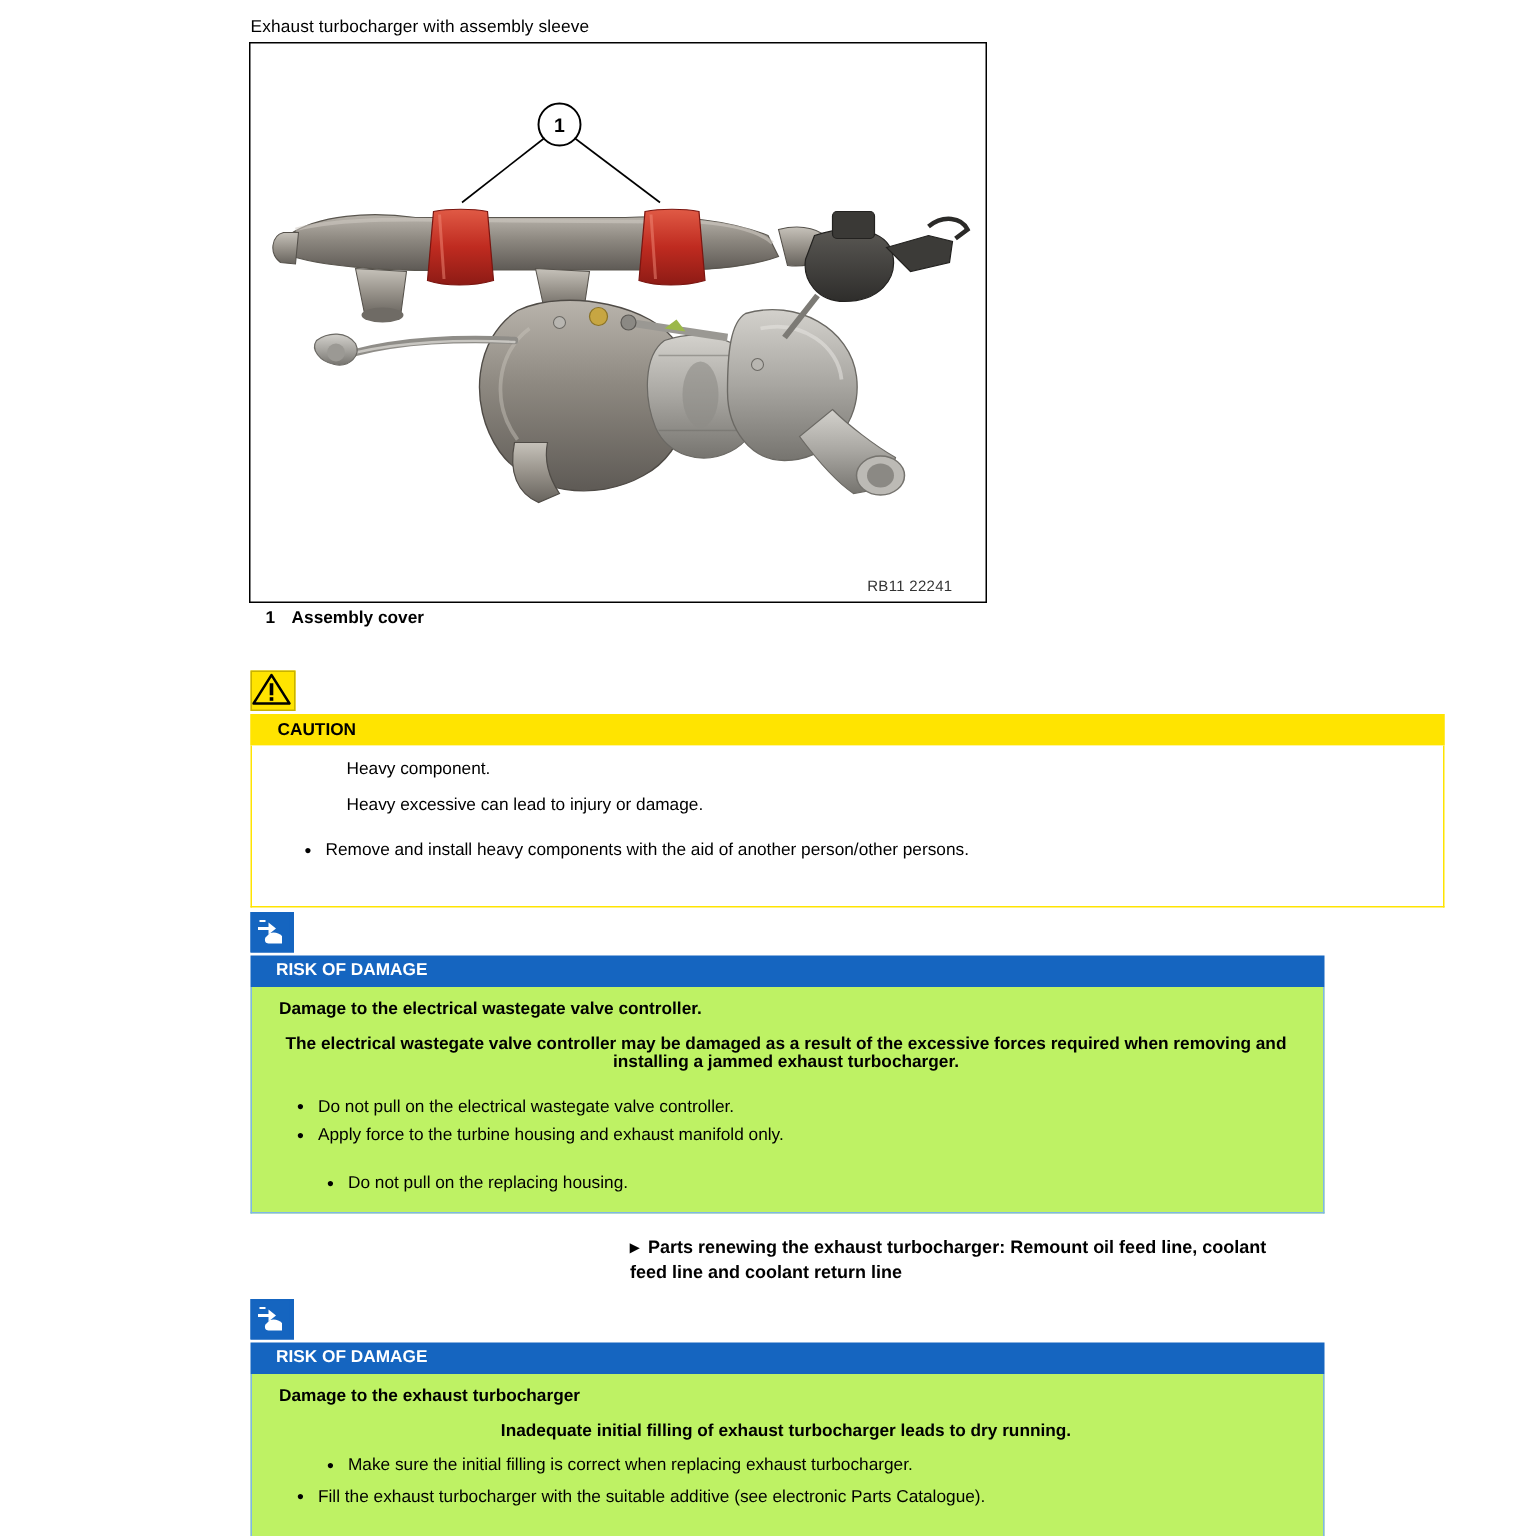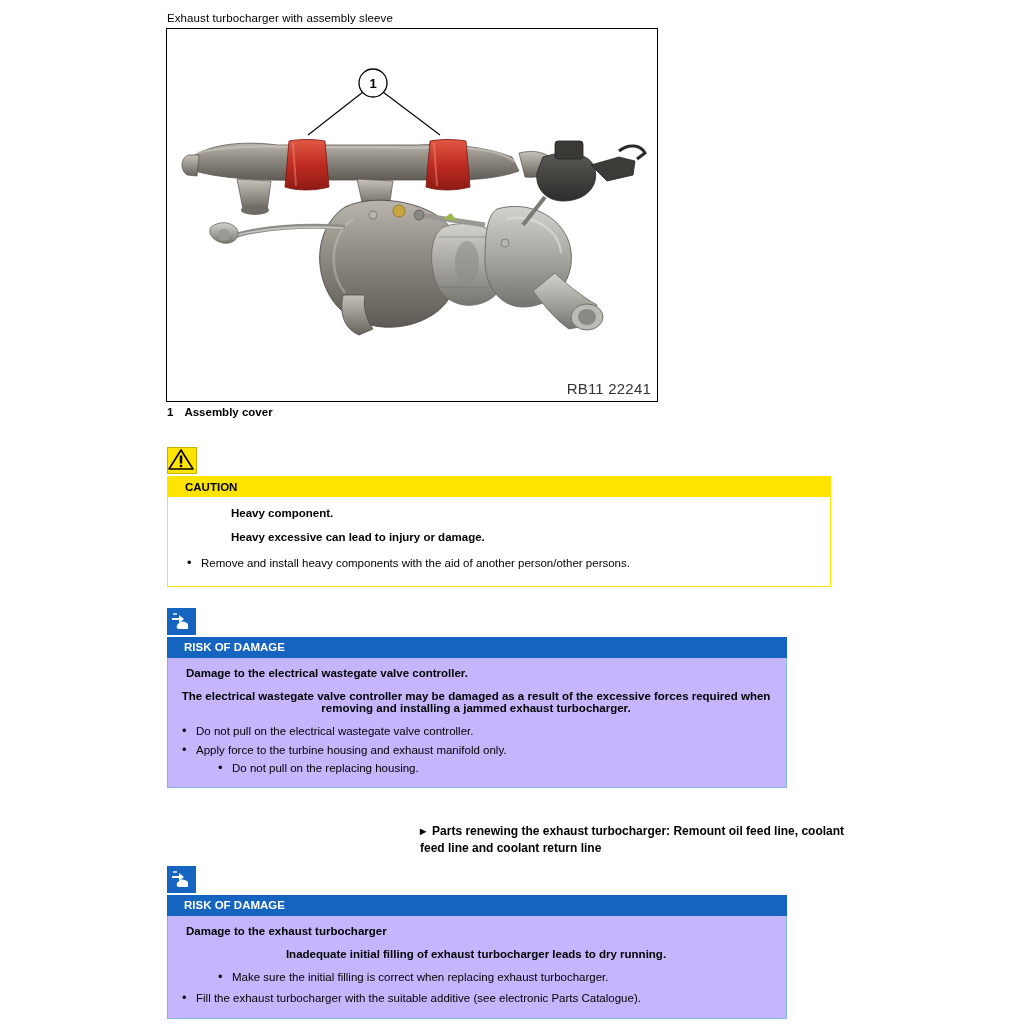--- a/index.html
+++ b/index.html
@@ -35,29 +35,29 @@
     left: 166px;
     top: 28px;
     width: 490px;
     height: 372px;
     border: 1px solid #000000;
     background: #ffffff;
     overflow: hidden;
   }
   .fig-code {
     position: absolute;
-    right: 6px;
+    right: 22px;
     bottom: 4px;
-    font-size: 15px;
+    font-size: 10px;
     color: #333;
     letter-spacing: 0.2px;
   }
   .legend {
     position: absolute;
-    left: 167px;
+    left: 177px;
     top: 406px;
     font-size: 11.5px;
     font-weight: bold;
   }
   .legend .num { margin-right: 11px; }
 
   
   .fig-svg { position: absolute; left: 0; top: 0; }
 
   
@@ -67,79 +67,79 @@
     height: 25px;
     background: #ffe400;
     border: 1px solid #c8b200;
   }
   .warn-icon svg { display: block; }
 
   .caution-wrap {
     position: absolute;
     left: 167px;
     top: 476px;
-    width: 664px;
+    width: 796px;
   }
   .caution-header {
     background: #ffe400;
     border: 1px solid #ffe400;
     height: 21px;
     line-height: 21px;
     padding-left: 17px;
     font-size: 11.5px;
     font-weight: bold;
     box-sizing: border-box;
   }
   .caution-body {
     border: 1px solid #ffe400;
     border-top: none;
     background: #ffffff;
     padding: 10px 14px 12px 17px;
     box-sizing: border-box;
     font-size: 11.5px;
   }
-  .caution-body p { margin: 0 0 12px 0; font-weight: bold; padding-left: 46px; }
+  .caution-body p { margin: 0 0 12px 0; font-weight: normal; padding-left: 46px; }
 
   
   ul.b {
     list-style: none;
-    margin: 0;
+    margin: 16px;
     padding: 0;
   }
   ul.b > li {
     position: relative;
     padding-left: 16px;
     margin: 0 0 2px 0;
     font-size: 11.5px;
     line-height: 1.45;
   }
   ul.b > li:before {
     content: "•";
     position: absolute;
     left: 2px;
     top: -1px;
     font-size: 13px;
   }
 
   
-  .rod-wrap { position: absolute; width: 620px; }
+  .rod-wrap { position: absolute; width: 716px; }
   .rod-header {
     background: #1565c0;
     color: #ffffff;
     height: 21px;
     line-height: 21px;
     padding-left: 17px;
     font-size: 11.5px;
     font-weight: bold;
     box-sizing: border-box;
   }
   .rod-body {
     border: 1px solid #7eb6e8;
     border-top: none;
-    background: #c4b5fd;
+    background: #bef264;
     padding: 9px 14px 10px 12px;
     box-sizing: border-box;
     font-size: 11.5px;
   }
   .rod-body p { margin: 0 0 11px 0; font-weight: bold; }
   .rod-body p.ind { margin-left: 6px; }
   .rod-body p.tight { margin-bottom: 9px; text-align: center; }
   .sub-bullet {
     list-style: none;
     margin: 2px 0 0 0;

